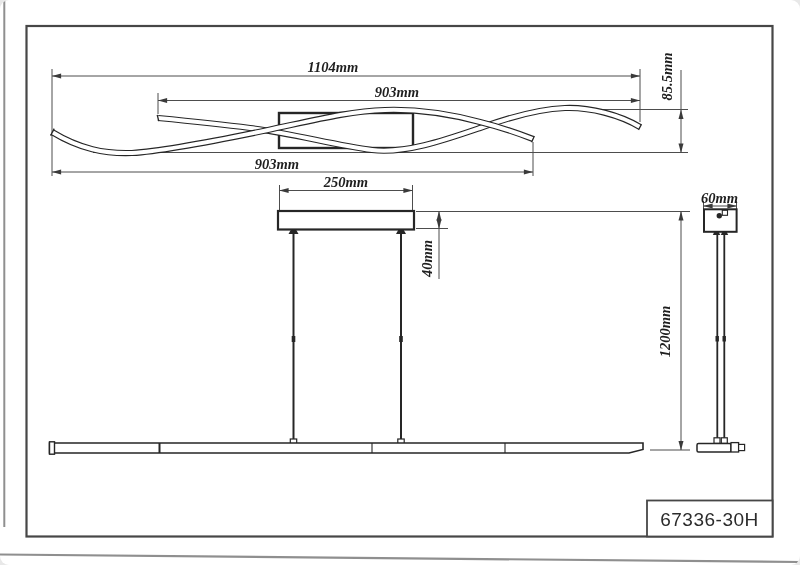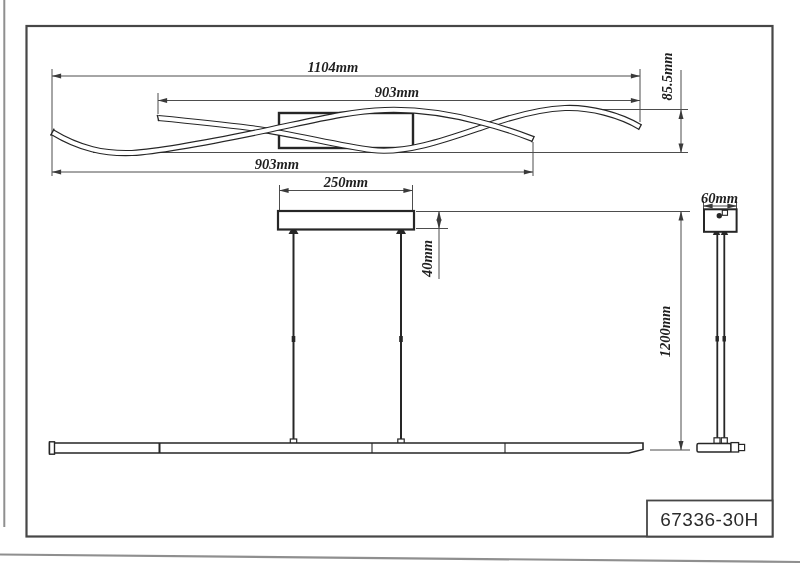--- a/index.html
+++ b/index.html
@@ -1,17 +1,17 @@
 <!DOCTYPE html>
 <html><head>
 <meta charset="utf-8">
 <style>
   html,body{margin:0;padding:0;background:#e8e8e8;}
   .stage{width:800px;height:565px;background:#ffffff;position:relative;overflow:hidden;
-         font-family:"Liberation Sans",sans-serif;}
+         font-family:"Liberation Sans",sans-serif;border-radius:9px;}
   svg{display:block;}
   .dimtext{font-family:"Liberation Serif",serif;font-style:italic;font-weight:600;
            font-size:14.5px;fill:#1f1f1f;}
   .parttext{font-family:"Liberation Sans",sans-serif;font-size:19px;fill:#2b2b2b;
             letter-spacing:.5px;}
   .thin{stroke:#4d4d4d;stroke-width:1;fill:none;}
   .draw{stroke:#262626;fill:none;}
 </style>
 </head>
 <body>

